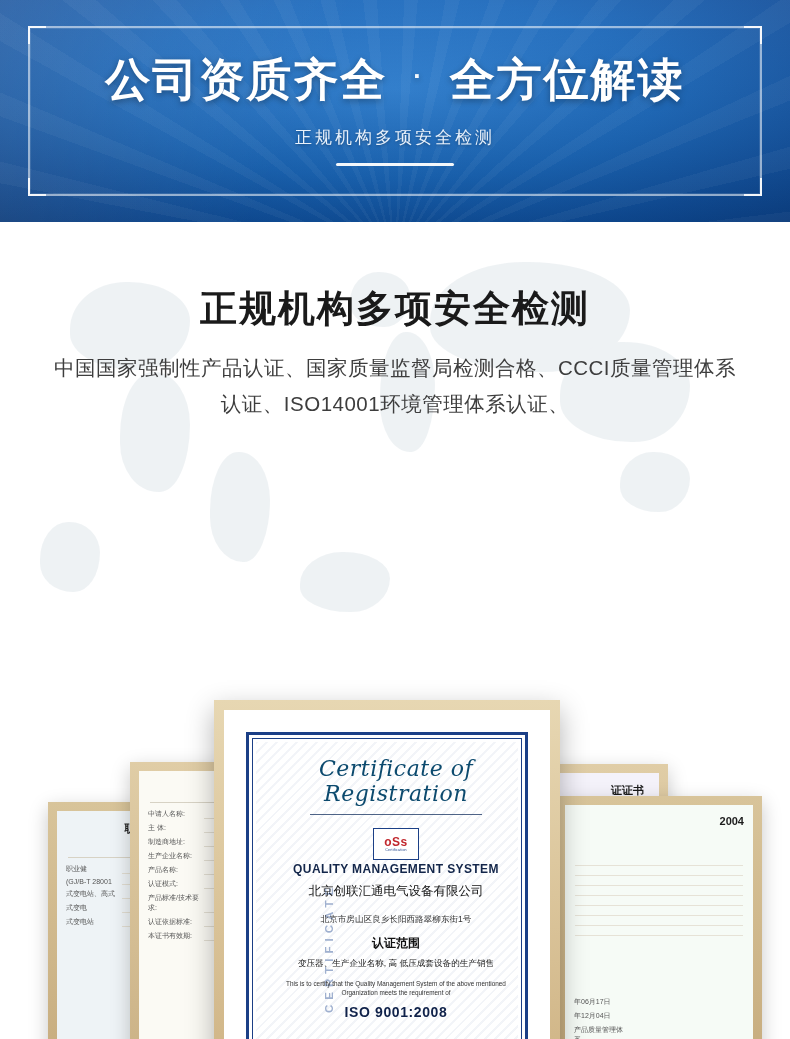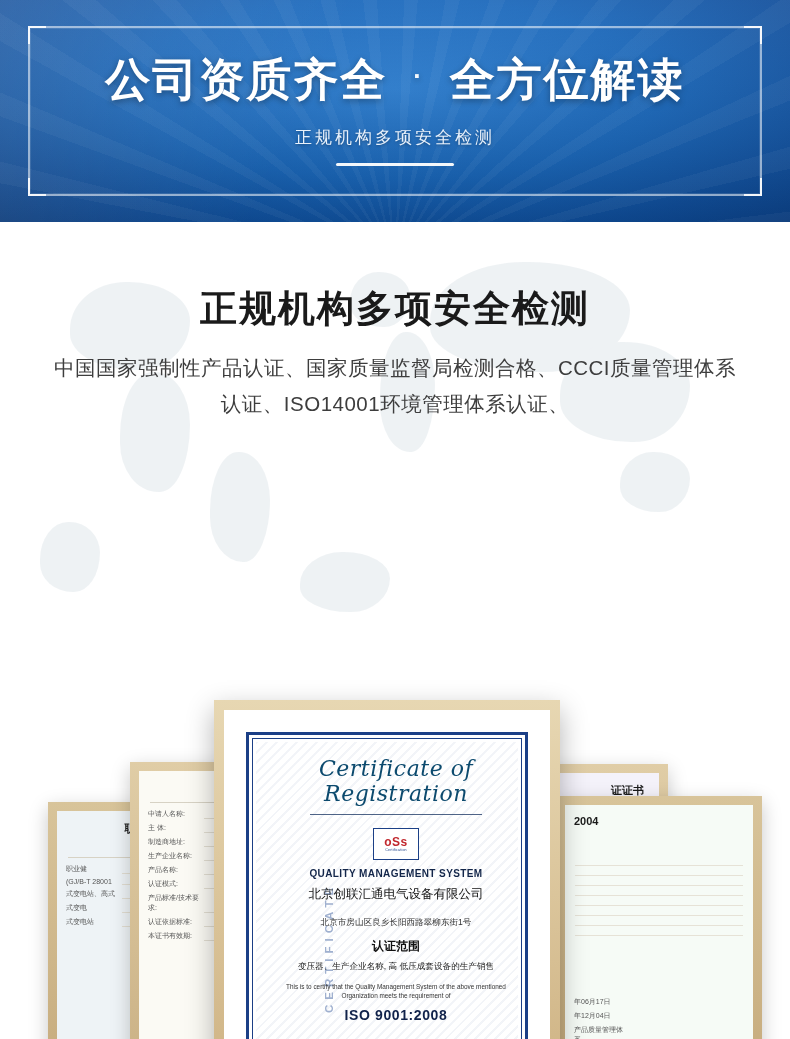--- a/index.html
+++ b/index.html
@@ -155,21 +155,21 @@
     font-family:"DejaVu Serif", serif;font-style:italic;
     font-size:22px;color:#0c4a6e;letter-spacing:.5px;margin-top:6px;
   }
   .cert-divider{height:1px;background:#14305f;margin:8px 24px 0 24px;opacity:.75;}
   .oss-logo{
     margin:13px auto 0 auto;width:44px;height:30px;border:1.6px solid #1b3f86;
     background:#fff;display:flex;flex-direction:column;align-items:center;justify-content:center;
   }
   .oss-logo .oss-main{font-size:12px;font-weight:bold;color:#c1272d;line-height:11px;letter-spacing:.5px;}
   .oss-logo .oss-sub{font-size:3.6px;color:#1b3f86;letter-spacing:.2px;}
-  .qms{font-size:10px;font-weight:bold;letter-spacing:.4px;margin-top:8px;color:#13264a;}
+  .qms{font-size:12px;font-weight:bold;letter-spacing:.4px;margin-top:2px;color:#13264a;}
   .cn-company{font-size:12.5px;margin-top:7px;color:#111;font-weight:normal;}
   .cn-addr{font-size:8.6px;margin-top:14px;color:#333;}
   .cn-scope-title{font-size:12px;font-weight:bold;margin-top:9px;color:#111;}
   .cn-scope{font-size:8.6px;margin-top:6px;color:#222;}
   .certify-line{font-size:6.4px;margin-top:9px;color:#333;line-height:9px;}
   .iso-std{font-size:14px;font-weight:bold;margin-top:7px;letter-spacing:.6px;color:#10224a;}
 
   
   .mini{position:absolute;inset:0;padding:10px 9px;box-sizing:border-box;}
   .mini-title{font-size:11px;font-weight:bold;color:#1b1b1b;text-align:center;}
@@ -334,21 +334,21 @@
                 </div>
             </div>
 
           </div>
         </div>
       </div>
 
       <div class="frame f-right">
         <div class="mat">
           <div class="mini">
-            <div class="mini-title" style="text-align:left;">2004</div>
+            <div class="mini-title" style="text-align:right;">2004</div>
             <div class="faint-lines" style="top:60px;">
               <i></i>
                 <i></i>
                 <i></i>
                 <i></i>
                 <i></i>
                 <i></i>
                 <i></i>
                 <i></i>
             </div>

